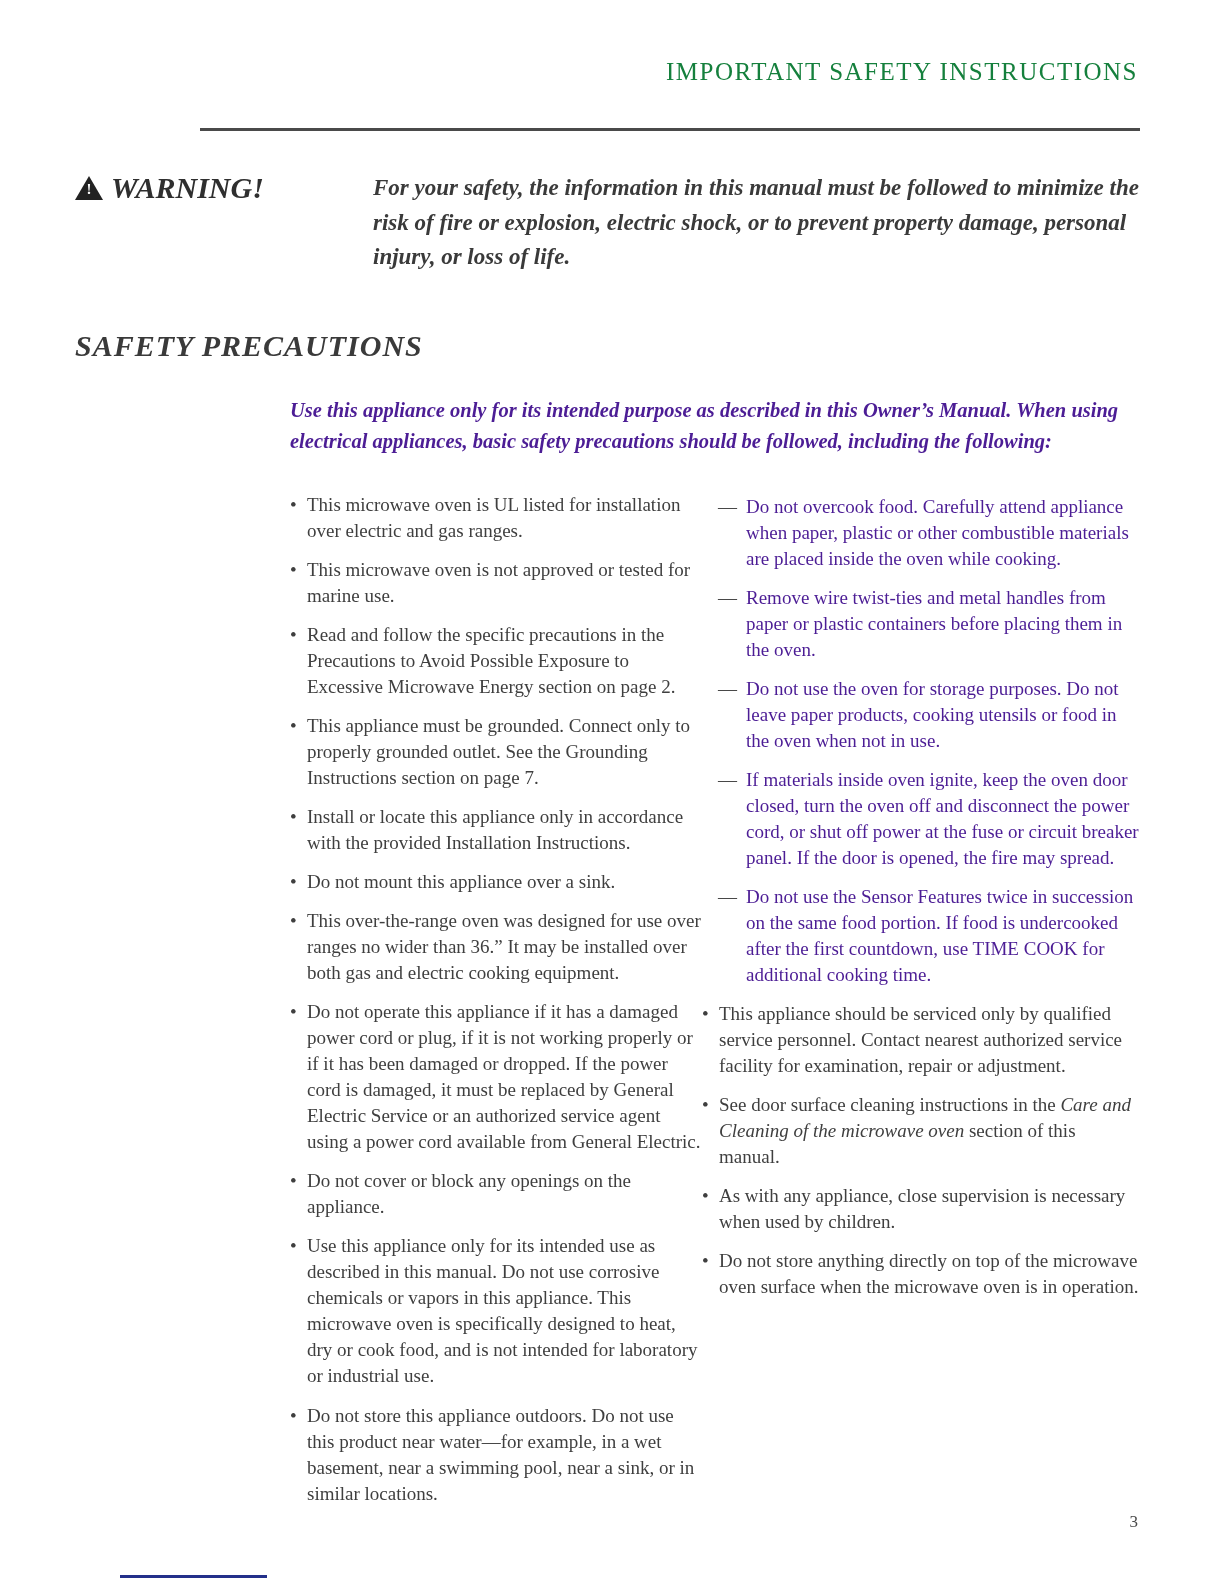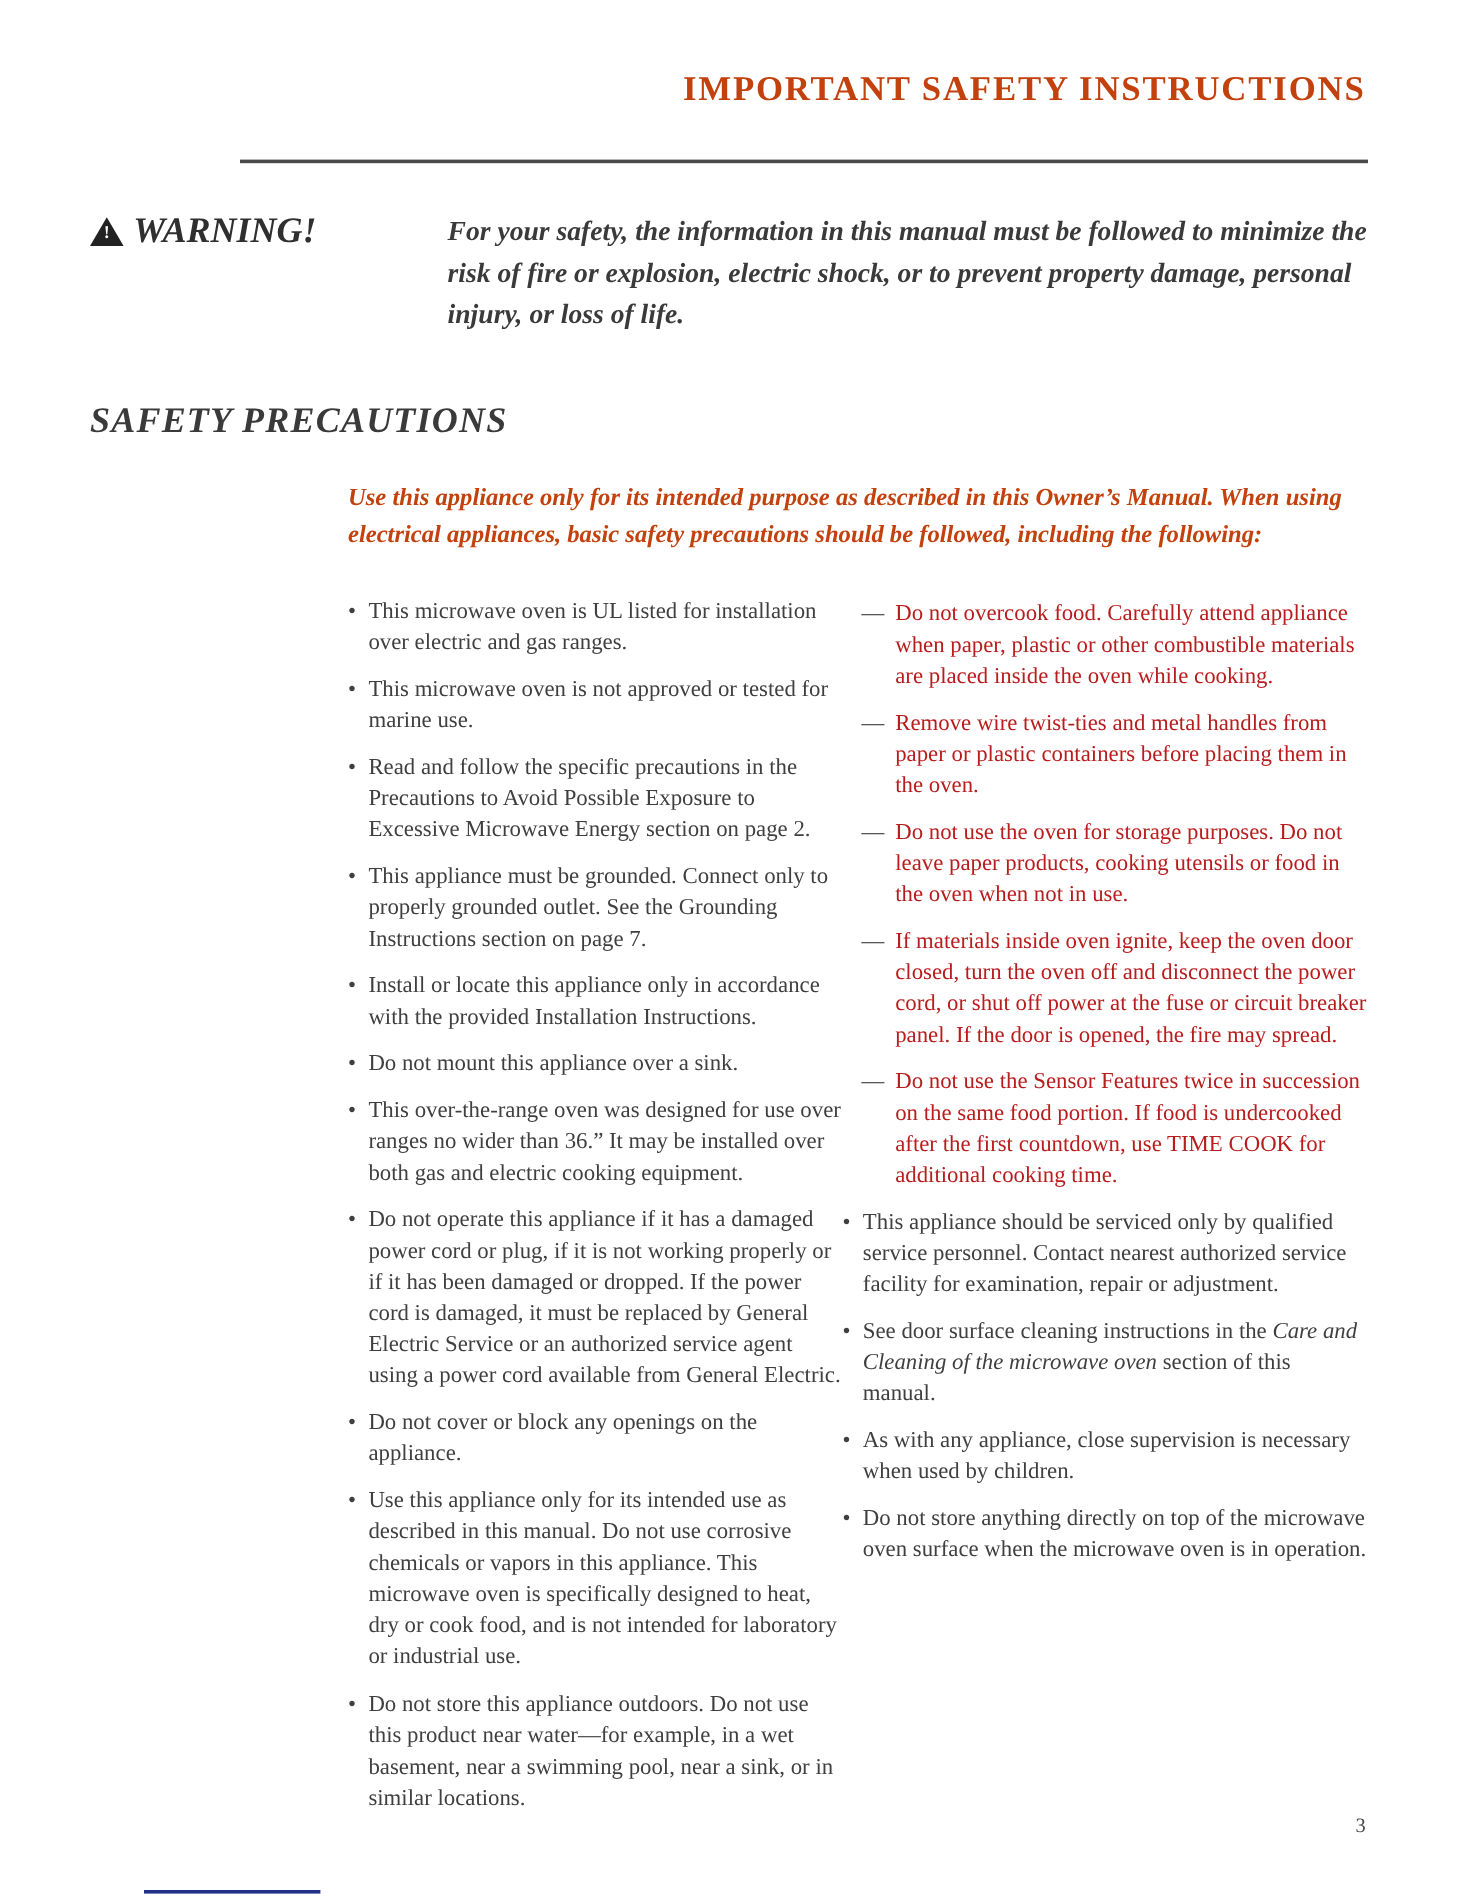--- a/index.html
+++ b/index.html
@@ -11,25 +11,25 @@
     background:#ffffff;
     font-family:"Liberation Serif", serif;
     color:#3c3c3c;
     box-sizing:border-box;
     padding:58px 84px 0 75px;
     overflow:hidden;
   }
 
   
   .title {
-    font-size:29px;
-    font-weight:700;
+    font-size:25px;
+    font-weight:400;
     letter-spacing:1.5px;
     text-align:right;
-    color:#c2410c;
+    color:#15803d;
     margin:0;
     padding-right:2px;
   }
   .header-rule {
     margin-left:125px;
     margin-top:42px;
     border-top:3px solid #4a4a4a;
     height:0;
   }
 
@@ -89,21 +89,21 @@
     color:#3a3a3a;
   }
 
   .intro {
     margin:32px 0 0 215px;
     width:852px;
     font-size:20.5px;
     font-style:italic;
     font-weight:bold;
     line-height:1.55;
-    color:#c2410c;
+    color:#4c1d95;
   }
 
   
   .columns {
     display:flex;
     margin:34px 0 0 215px;
   }
   .col { flex:1; min-width:0; }
   .col-left { flex:0 0 412px; }
 
@@ -128,21 +128,21 @@
   }
   ul.dashes {
     margin:2px 0 4px 16px;
   }
   ul.dashes > li {
     position:relative;
     padding-left:28px;
     font-size:19px;
     line-height:1.37;
     margin-bottom:13px;
-    color:#b91c1c;
+    color:#4c1d95;
   }
   ul.dashes > li::before {
     content:"\2014";
     position:absolute;
     left:0; top:0;
     color:#3f3f3f;
   }
   .it { font-style:italic; }
 
   

